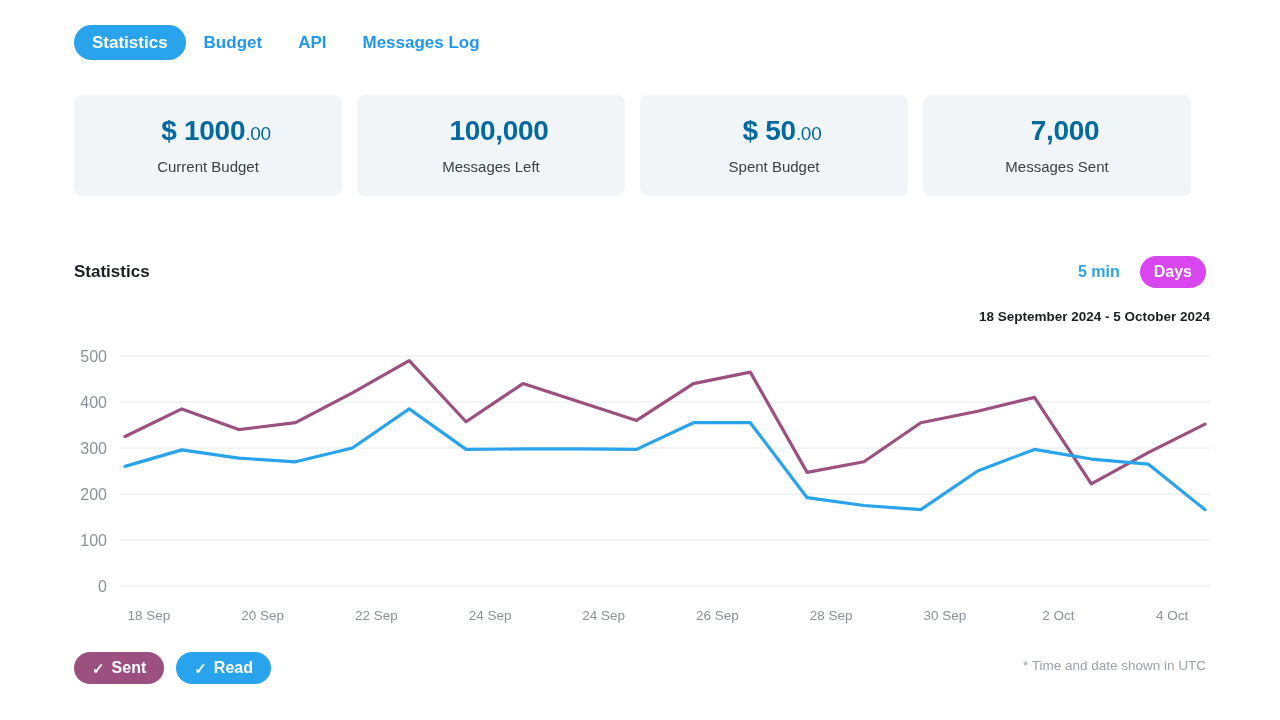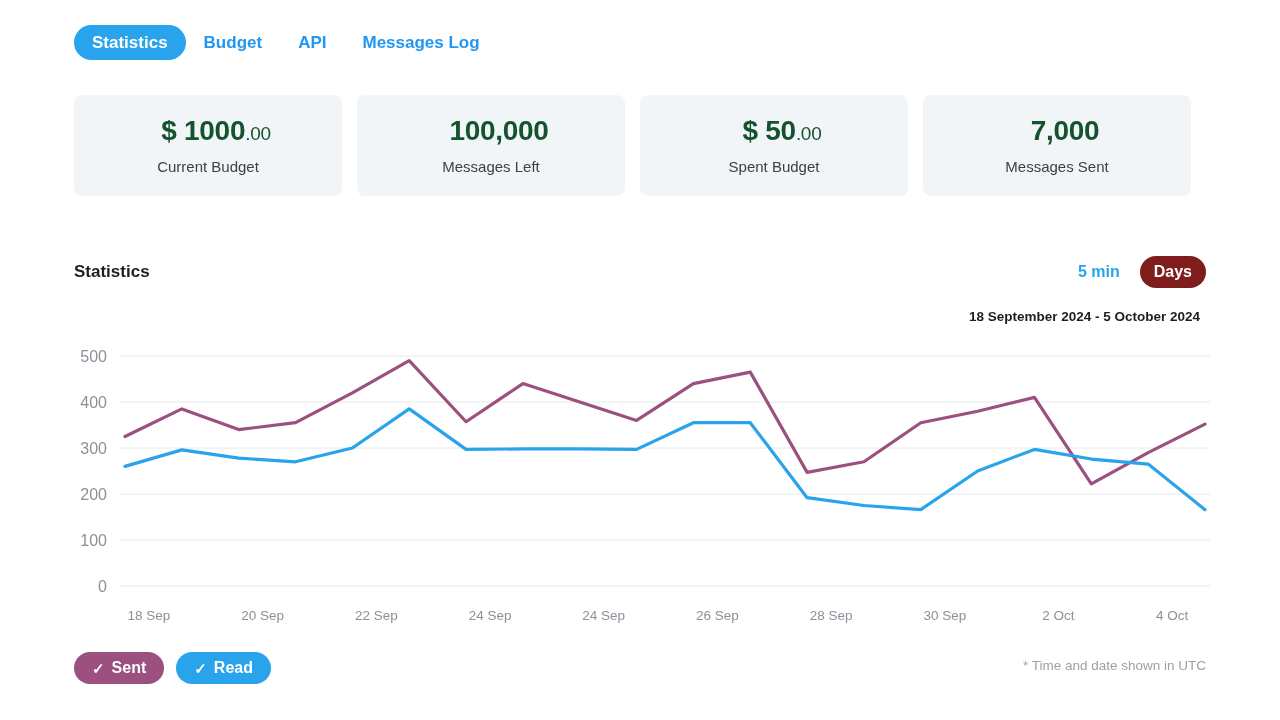--- a/index.html
+++ b/index.html
@@ -29,21 +29,21 @@
     position: absolute; left: 74px; top: 95px;
     display: flex; gap: 15px;
   }
   .card {
     width: 268px; height: 101px;
     background: #f2f5f8; border-radius: 8px;
     display: flex; flex-direction: column;
     align-items: center; justify-content: center;
   }
   .card-value {
-    font-size: 28px; font-weight: bold; color: #14532d;
+    font-size: 28px; font-weight: bold; color: #0369a1;
     line-height: 1; letter-spacing: -0.3px;
     display: flex; align-items: baseline; margin-left: 16px;
   }
   .card-value .cents { font-size: 19px; font-weight: normal; }
   .card-label {
     margin-top: 14px; font-size: 15px; color: #3b4147; line-height: 1;
   }
 
   
   .chart-title {
@@ -51,24 +51,24 @@
     font-size: 17px; font-weight: bold; color: #1b1f23;
   }
   .range-toggle {
     position: absolute; right: 74px; top: 256px;
     display: flex; align-items: center; gap: 6px; text-align: right;
   }
   .range-opt {
     font-size: 16px; font-weight: bold; color: #29a3ec;
     padding: 8px 14px; border-radius: 18px; line-height: 1; cursor: pointer;
   }
-  .range-opt.active { background: #7f1d1d; color: #fff; }
+  .range-opt.active { background: #d946ef; color: #fff; }
 
   .date-range {
-    position: absolute; right: 80px; top: 309px;
+    position: absolute; right: 70px; top: 309px;
     font-size: 13.5px; font-weight: bold; color: #1b1f23;
   }
 
   .plot { position: absolute; left: 0; top: 0; width: 1280px; height: 720px; }
 
   .legend {
     position: absolute; left: 74px; top: 652px;
     display: flex; gap: 12px;
   }
   .legend-btn {

